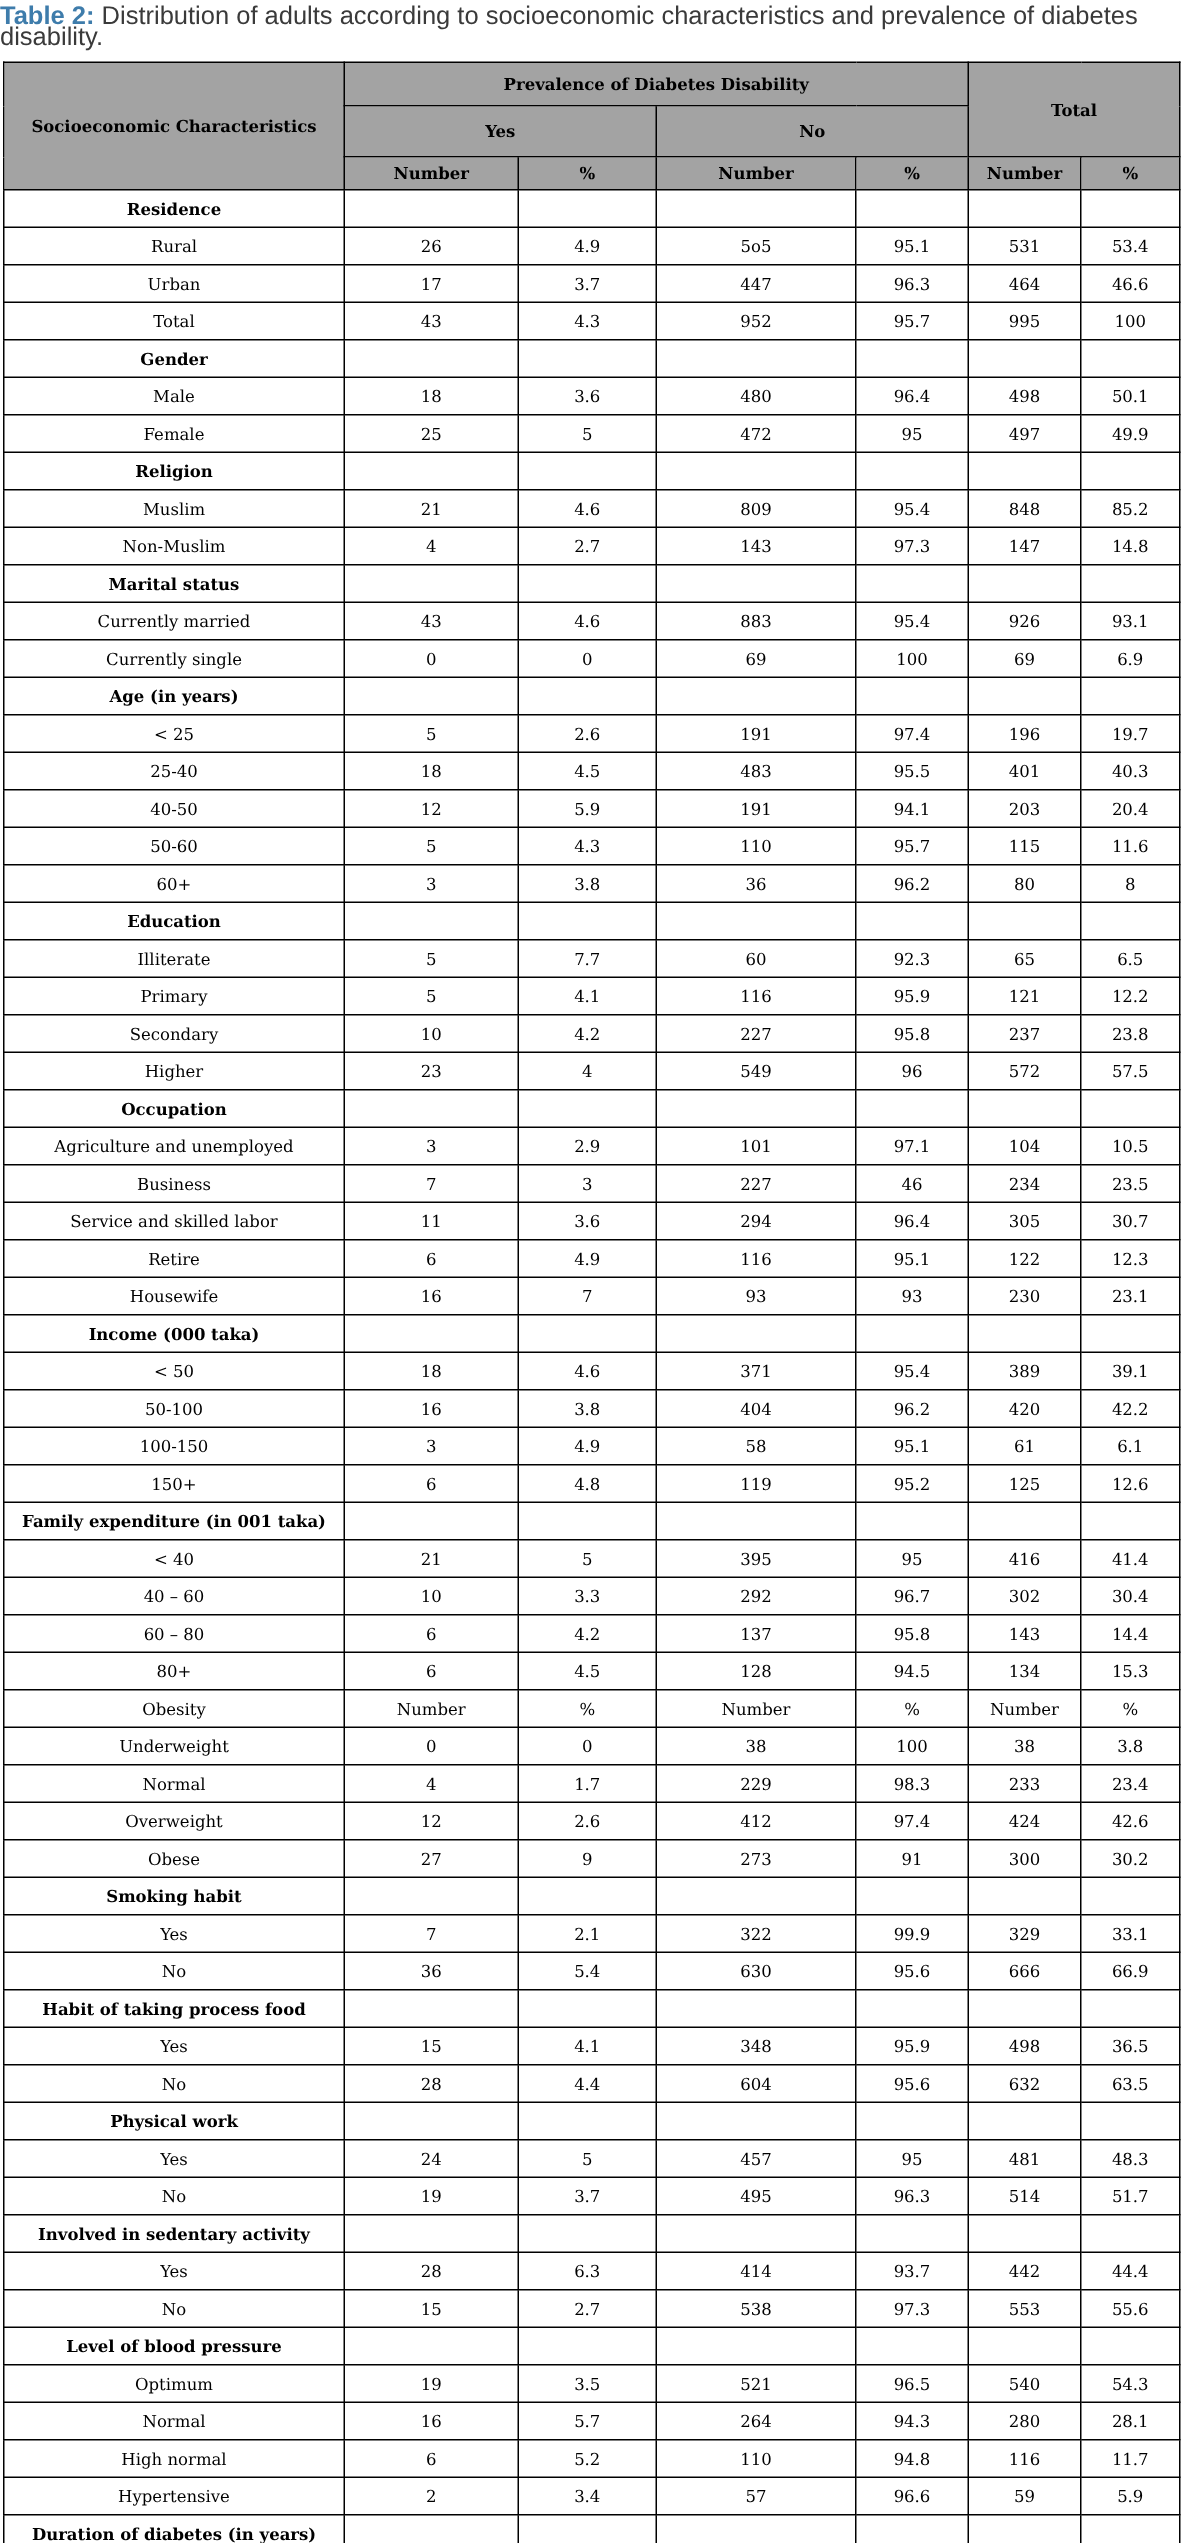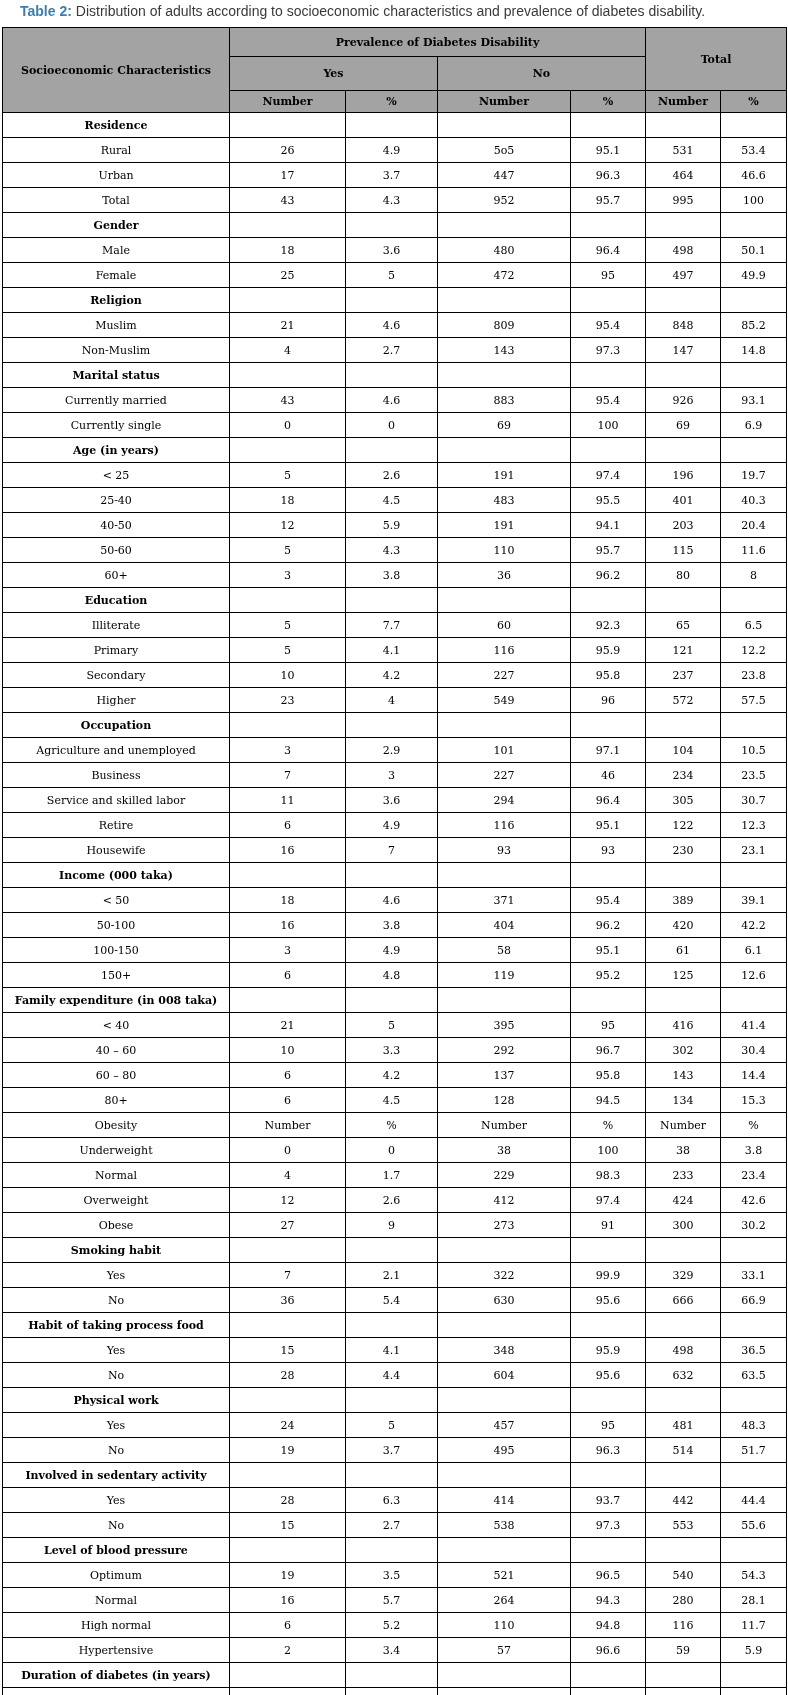--- a/index.html
+++ b/index.html
@@ -7,24 +7,24 @@
     padding: 0;
     background: #ffffff;
     width: 788px;
   }
   .page {
     width: 788px;
     box-sizing: border-box;
   }
   .caption {
     font-family: "Liberation Sans", sans-serif;
-    font-size: 14px;
+    font-size: 17px;
     line-height: 14px;
     color: #3a3a3a;
-    margin: 4px 0 9px 20px;
+    margin: 4px 0 9px 0;
   }
   .caption .accent {
     color: #3e7cab;
     font-weight: bold;
   }
   table.dist {
     border-collapse: collapse;
     table-layout: fixed;
     width: 784px;
     margin-left: 2px;
@@ -409,21 +409,21 @@
         <tr>
           <td class="label data">150+</td>
           <td class="value">6</td>
           <td class="value">4.8</td>
           <td class="value">119</td>
           <td class="value">95.2</td>
           <td class="value">125</td>
           <td class="value">12.6</td>
         </tr>
         <tr>
-          <td class="label section">Family expenditure (in 008 taka)</td>
+          <td class="label section">Family expenditure (in 001 taka)</td>
           <td class="value"></td>
           <td class="value"></td>
           <td class="value"></td>
           <td class="value"></td>
           <td class="value"></td>
           <td class="value"></td>
         </tr>
         <tr>
           <td class="label data">&lt; 40</td>
           <td class="value">21</td>

